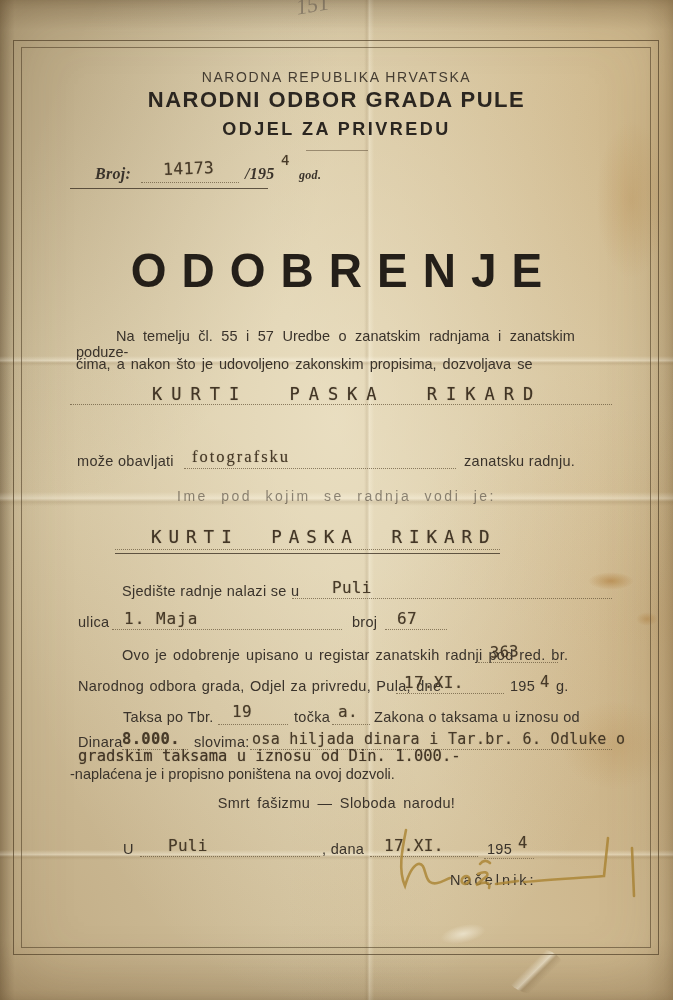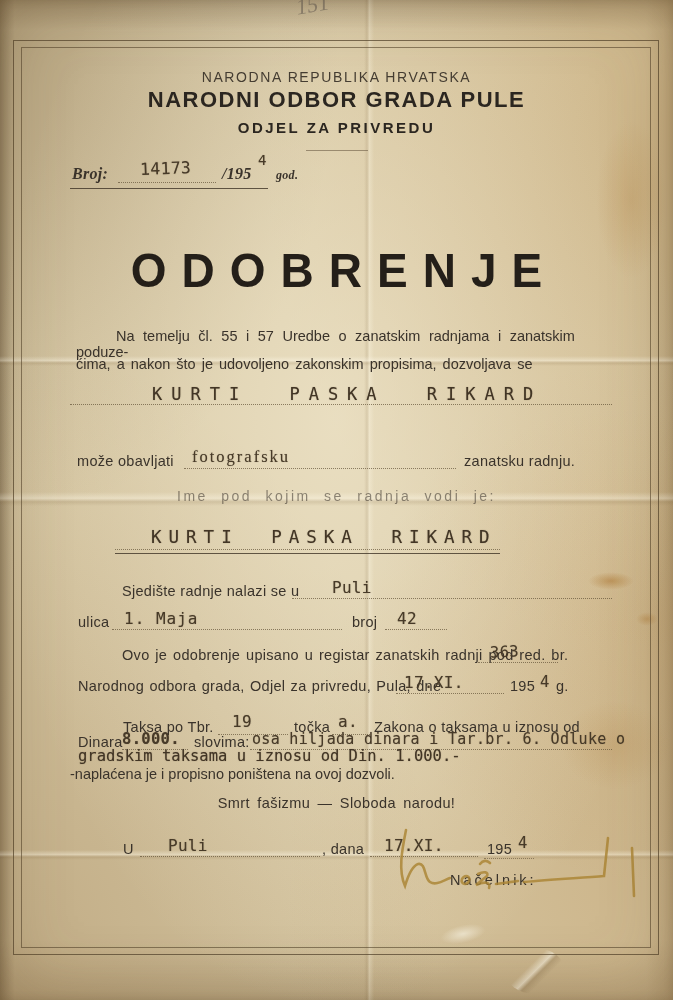--- a/index.html
+++ b/index.html
@@ -59,24 +59,24 @@
   <div class="stain" style="left:440px; top:925px; width:46px; height:18px; background:radial-gradient(ellipse, rgba(255,252,240,.55), rgba(255,252,240,0) 70%); transform:rotate(-12deg);"></div>
   <div class="stain" style="left:505px; top:948px; width:60px; height:46px; background:linear-gradient(135deg, rgba(255,252,240,0) 40%, rgba(255,252,240,.5) 50%, rgba(120,95,60,.25) 56%, rgba(120,95,60,0) 66%);"></div>
 
   <div class="frame" style="left:13px; right:14px; top:40px; bottom:45px;"></div>
   <div class="frame" style="left:21px; right:22px; top:47px; bottom:52px; border-color:rgba(82,65,42,.6);"></div>
 
   <div class="abs" style="left:296px; top:-8px; font-family:'Liberation Serif',serif; font-style:italic; font-size:22px; color:#8d8270; transform:rotate(-10deg);">151</div>
 
   <div class="abs center" style="top:69px; font-size:14px; letter-spacing:1.6px; color:#453d32;">NARODNA REPUBLIKA HRVATSKA</div>
   <div class="abs center hl-header" style="top:87px; font-size:22px; letter-spacing:1.5px;">NARODNI ODBOR GRADA PULE</div>
-  <div class="abs center hl-header" style="top:119px; font-size:15px; letter-spacing:2.5px;">ODJEL ZA PRIVREDU</div>
+  <div class="abs center hl-header" style="top:119px; font-size:18px; letter-spacing:2.5px;">ODJEL ZA PRIVREDU</div>
   <div class="rule" style="top:150px; left:306px; width:62px; border-top:1px solid rgba(96,80,58,.55);"></div>
 
-  <div class="row" style="top:158px; height:28px;">
+  <div class="row" style="top:158px; height:28px;margin-left:23px;">
     <span class="lbl serif-it" style="left:72px; font-size:16px;">Broj:</span>
     <span class="fill" style="left:118px; width:98px;">
       <span class="typed" style="left:22px; font-size:16.5px; bottom:4px; transform:rotate(-2deg);">14173</span>
     </span>
     <span class="lbl serif-it" style="left:222px; font-size:16px;">/195</span>
     <span class="typed sup" style="position:absolute; left:258px; bottom:8px;">4</span>
     <span class="lbl serif-it" style="left:276px; font-size:12px;">god.</span>
   </div>
   <div class="rule" style="top:188px; left:70px; width:198px; border-top:1.5px solid rgba(62,51,38,.8);"></div>
 
@@ -110,42 +110,42 @@
     </span>
   </div>
 
   <div class="row" style="top:607px;">
     <span class="lbl" style="left:78px;">ulica</span>
     <span class="fill" style="left:112px; width:230px;">
       <span class="typed" style="left:12px; font-size:16px; letter-spacing:1px;">1. Maja</span>
     </span>
     <span class="lbl" style="left:352px;">broj</span>
     <span class="fill" style="left:385px; width:62px;">
-      <span class="typed" style="left:12px; font-size:16px;">42</span>
+      <span class="typed" style="left:12px; font-size:16px;">67</span>
     </span>
   </div>
 
   <div class="row" style="top:640px;">
     <span class="lbl" style="left:122px; word-spacing:1.5px;">Ovo je odobrenje upisano u registar zanatskih radnji pod red. br.</span>
     <span class="fill" style="left:478px; width:80px;">
       <span class="typed" style="left:12px; transform:rotate(-3deg);">363</span>
     </span>
   </div>
 
   <div class="row" style="top:671px;">
     <span class="lbl" style="left:78px; word-spacing:1px;text-align:center;">Narodnog odbora grada, Odjel za privredu, Pula, dne</span>
     <span class="fill" style="left:396px; width:108px;">
       <span class="typed" style="left:8px; font-size:16px;">17.XI.</span>
     </span>
     <span class="lbl" style="left:510px;">195</span>
     <span class="typed" style="left:540px; bottom:6px;">4</span>
     <span class="lbl" style="left:556px;">g.</span>
   </div>
 
-  <div class="row" style="top:702px;margin-top:10px;">
+  <div class="row" style="top:702px;">
     <span class="lbl" style="left:123px;">Taksa po Tbr.</span>
     <span class="fill" style="left:218px; width:70px;">
       <span class="typed" style="left:14px; font-size:16px; bottom:3px;">19</span>
     </span>
     <span class="lbl" style="left:294px;">točka</span>
     <span class="fill" style="left:332px; width:38px;">
       <span class="typed" style="left:6px; font-size:16px; bottom:3px;">a.</span>
     </span>
     <span class="lbl" style="left:374px;">Zakona o taksama u iznosu od</span>
   </div>

